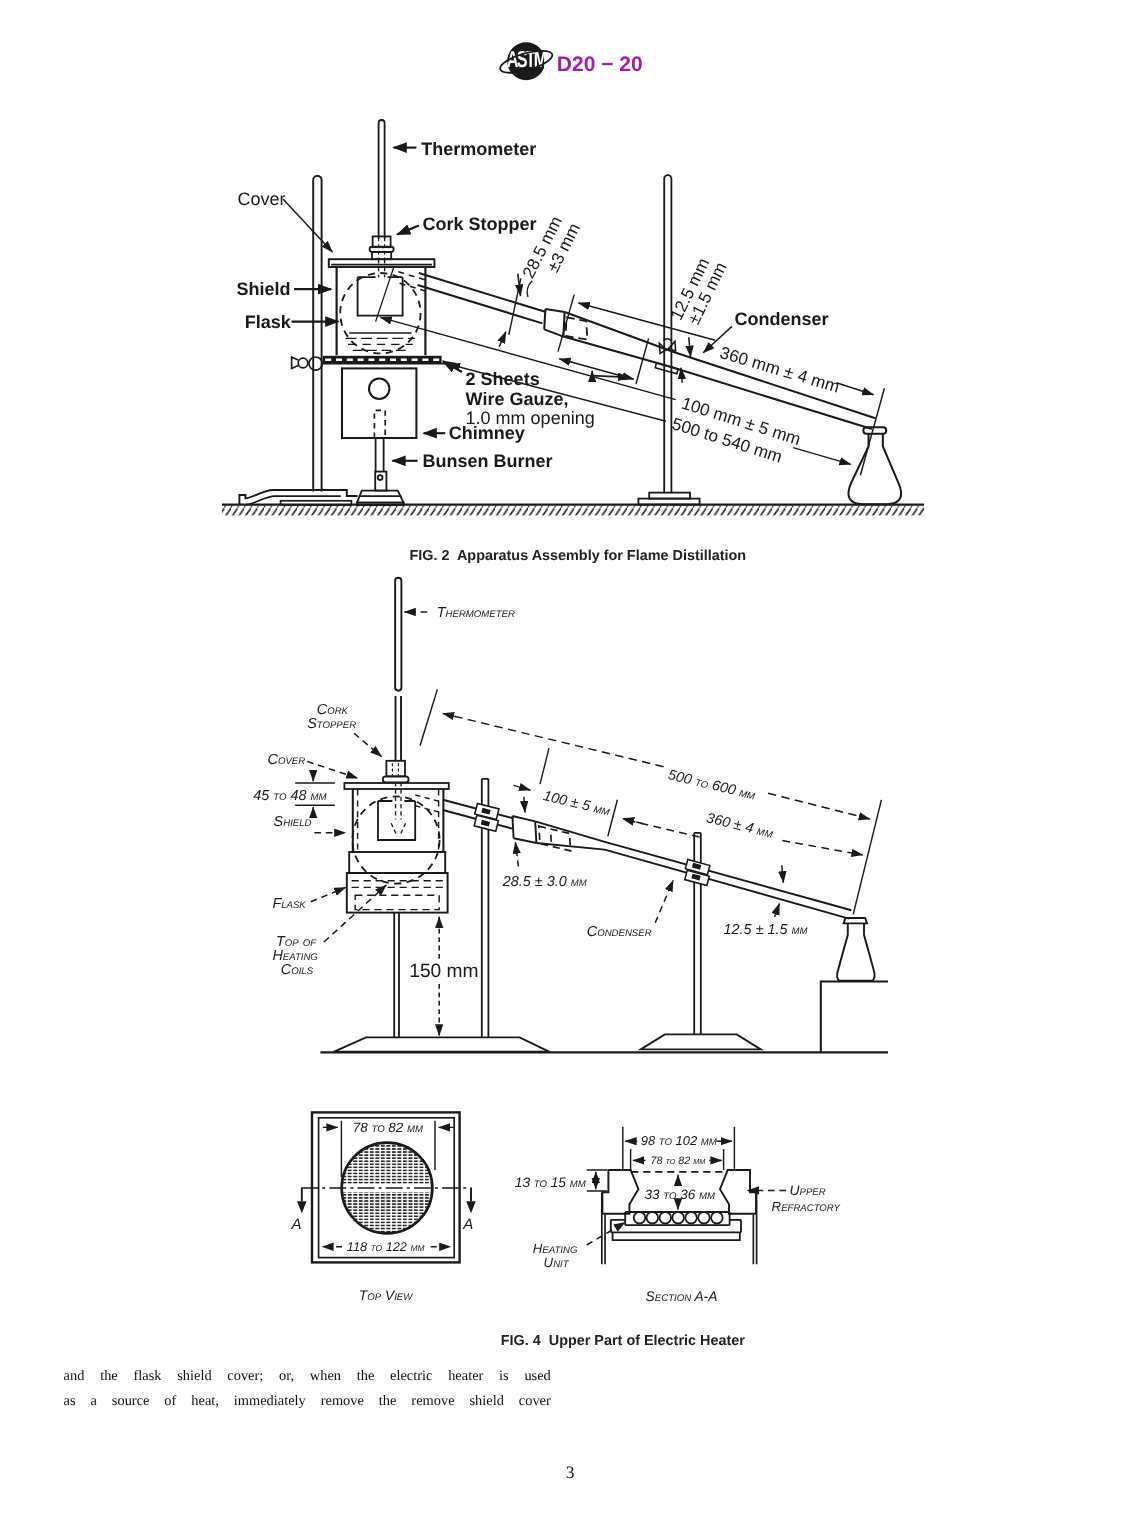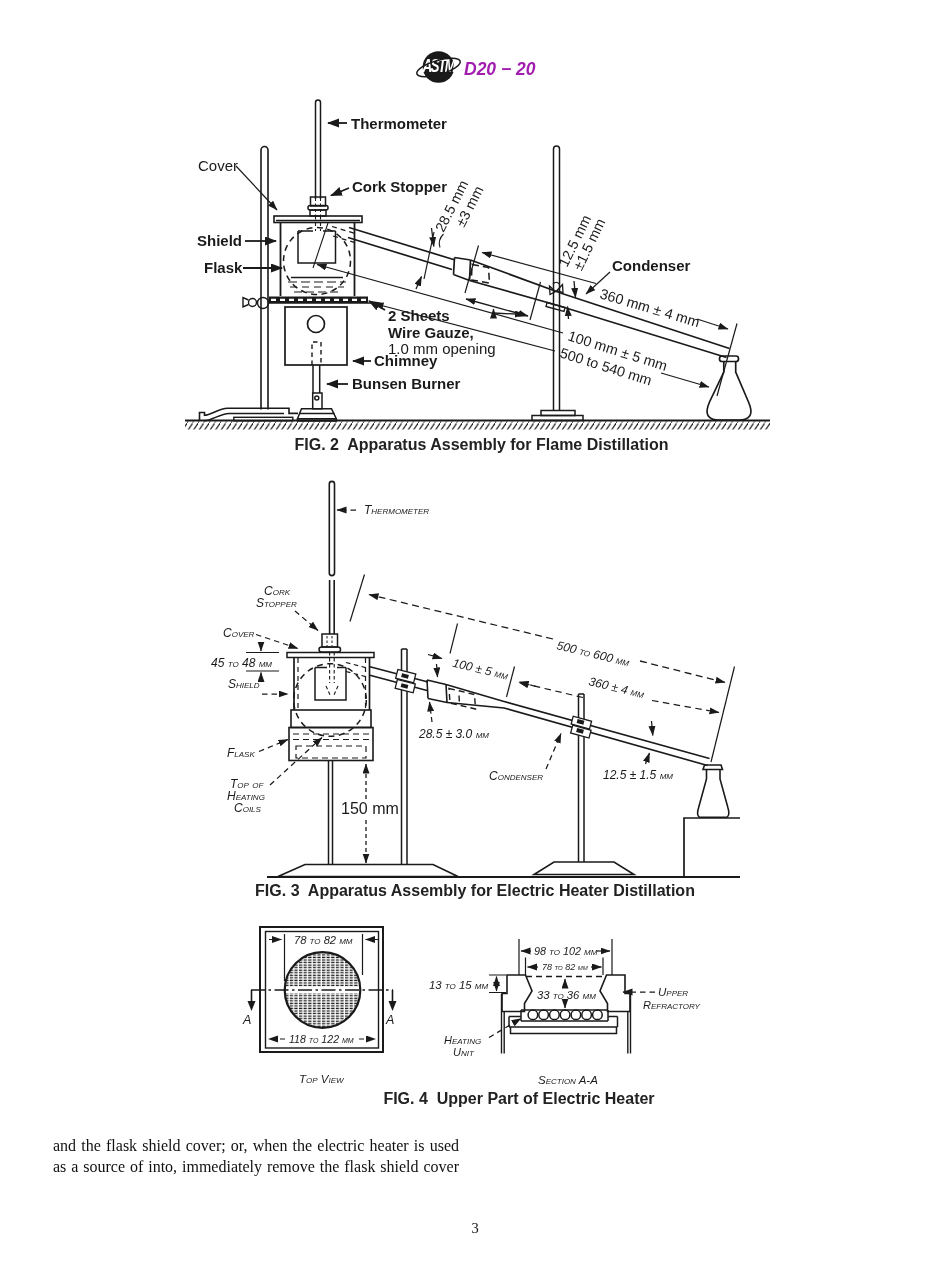--- a/index.html
+++ b/index.html
@@ -1,54 +1,53 @@
 <!DOCTYPE html>
 <html><head>
 <meta charset="utf-8">
 <style>
   html,body{margin:0;padding:0;background:#fff;}
   #page{position:relative;width:950px;height:1272px;background:#fff;overflow:hidden;
         font-family:"Liberation Sans",sans-serif;}
-  .cap{position:absolute;width:950px;text-align:center;font-weight:bold;font-size:16px;color:#222;}
-  .body{position:absolute;font-family:"Liberation Serif",serif;font-size:16px;line-height:20.8px;
+  .cap{position:absolute;width:950px;text-align:center;font-weight:bold;font-size:12px;color:#222;margin-top:20px;}
+  .body{position:absolute;font-family:"Liberation Serif",serif;font-size:12px;line-height:20.8px;
         color:#111;}
   .jl{text-align:justify;text-align-last:justify;}
   svg{position:absolute;left:0;top:0;}
   text{fill:#1a1a1a;}
   .bl{font-weight:bold;font-size:15px;}
   .rl{font-size:15px;}
   .sc{font-style:italic;font-variant:small-caps;font-size:12px;}
   .dim{font-size:14.3px;}
 </style>
 </head>
 <body>
 <div id="page">
 
-<div style="position:absolute;left:414px;top:51px;width:300px;height:34px;font-style:italic;">
+<div style="position:absolute;left:414px;top:35px;width:300px;height:34px;">
   <svg width="60" height="36" style="left:0;top:0;">
 
     <g>
       <circle cx="24.5" cy="16" r="15.8" fill="#1a1a1a"></circle>
       <text x="24.5" y="14.8" font-size="13.5" font-weight="bold" text-anchor="middle" transform="scale(1,1.42)" style="fill:#fff;letter-spacing:-1.5px;font-family:'Liberation Sans',sans-serif;">ASTM</text>
       <ellipse cx="24.5" cy="16.5" rx="22.5" ry="7" fill="none" stroke="#1a1a1a" stroke-width="1.5" transform="rotate(-16 24.5 16.5)"></ellipse>
     </g>
   </svg>
 
   <div style="position:absolute;left:50px;top:7.5px;font-size:17.5px;font-weight:bold;color:#a21caf;">D20 − 20</div>
 </div>
 
 <div class="cap" style="top:436px;text-indent:13px;">FIG. 2&nbsp; Apparatus Assembly for Flame Distillation</div>
 
-<div class="cap" style="top:882px;">FIG. 3&nbsp; Apparatus Assembly for Electric Heater Distillation</div>
 
 <div class="cap" style="top:1090px;padding-left:44px;">FIG. 4&nbsp; Upper Part of Electric Heater</div>
 
 <div class="body" style="left:53px;top:1136px;width:406px;">
 <div class="jl">and the flask shield cover; or, when the electric heater is used</div>
-<div class="jl">as a source of into, immediately remove the flask shield cover</div>
+<div class="jl">as a source of heat, immediately remove the remove shield cover</div>
 </div>
 
 
 <div style="position:absolute;top:1220px;width:950px;text-align:center;font-family:'Liberation Serif',serif;font-size:14.5px;color:#111;">3</div>
 
 <svg id="art" width="950" height="1272" viewBox="0 0 950 1272">
 <defs>
   <marker id="ah" markerWidth="12" markerHeight="9" refX="9.5" refY="3.5" orient="auto" markerUnits="userSpaceOnUse">
     <polygon points="0,0 10,3.5 0,7" fill="#1a1a1a"></polygon>
   </marker>

